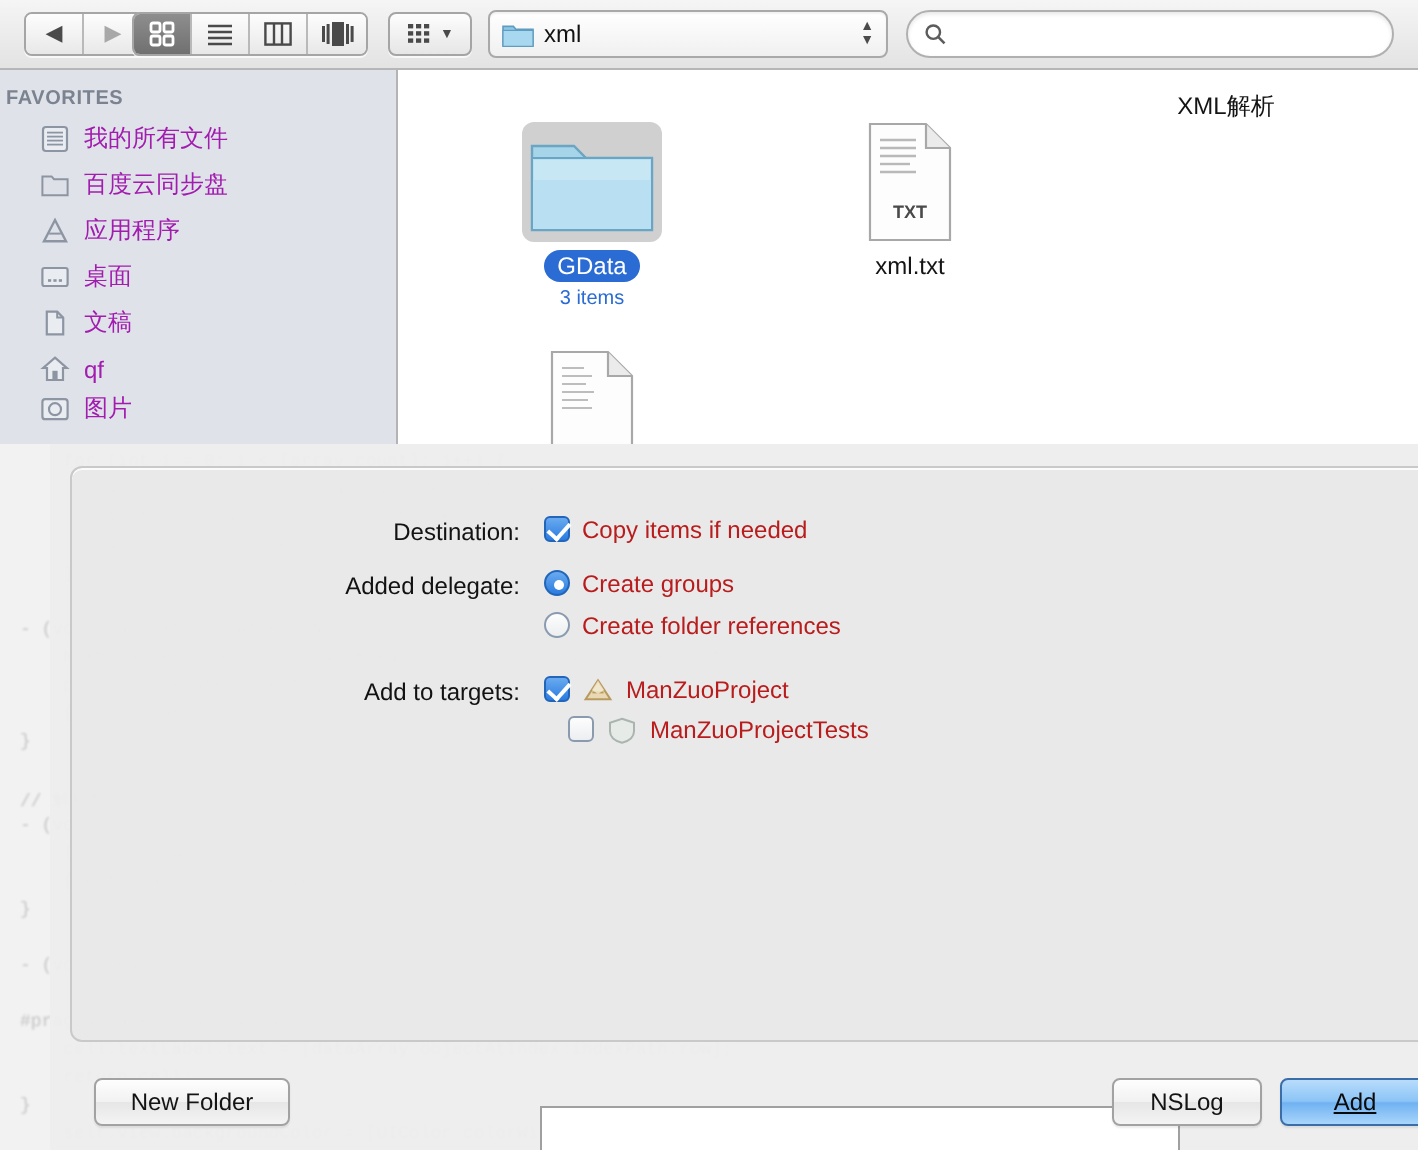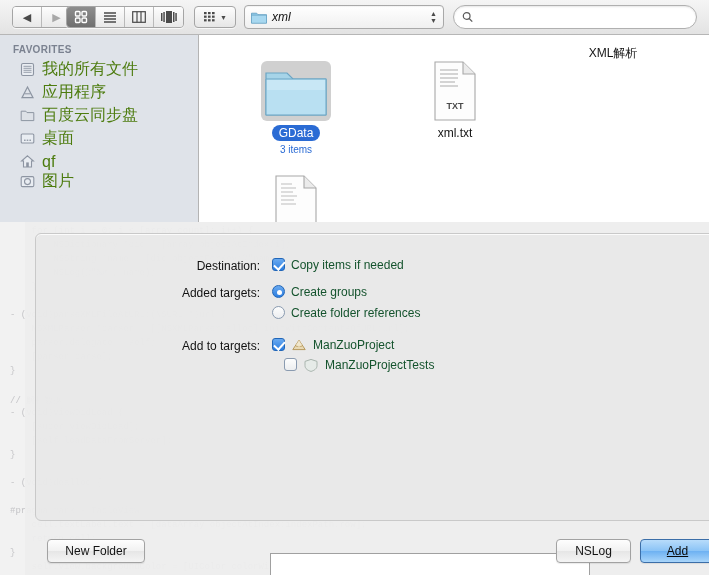--- a/index.html
+++ b/index.html
@@ -60,39 +60,39 @@
     display:flex; align-items:center; justify-content:center; gap:3px;
     box-shadow: 0 1px 0 rgba(255,255,255,0.7);
   }
 
   .pathpopup { position:absolute; left:244px; top:5px; width:200px; height:24px;
     border:1px solid #a9a9a9; border-radius:4px;
     background: linear-gradient(to bottom,#ffffff,#f0f0f0);
     display:flex; align-items:center; padding:0 6px;
     box-shadow: inset 0 1px 1px rgba(0,0,0,0.05);
   }
-  .pathpopup .label { font-size:12px; color:#121212; margin-left:5px;font-style:italic; }
+  .pathpopup .label { font-size:12px; color:#121212; margin-left:5px; }
   .stepper { position:absolute; right:6px; top:4px; display:flex; flex-direction:column;
      align-items:center; justify-content:center; line-height:7px; color:#4b4b4b; font-size:7px; }
 
   .searchfield { position:absolute; left:453px; top:5px; width:244px; height:24px;
     border:1px solid #b0b0b0; border-radius:12px; background:#fff;
     display:flex; align-items:center; padding:0 8px;
     box-shadow: inset 0 1px 2px rgba(0,0,0,0.10);
   }
   .searchfield input { border:none; outline:none; font-size:12px; width:100%;
     background:transparent; font-family:"Liberation Sans",sans-serif; color:#222; margin-left:4px; }
 
   
   .sidebar { position:absolute; left:0; top:35px; width:199px; height:187px;
     background:#dfe3e9; border-right:1px solid #b4b4b4; overflow:hidden; }
   .fav-header { font-size:10px; font-weight:bold; color:#7b8290;
-    letter-spacing:0.3px; padding:9px 0 3px 13px; }
+    letter-spacing:0.3px; padding:9px 0 3px 3px; }
   .sb-item { display:flex; align-items:center; height:23px; padding-left:20px; gap:7px; }
-  .sb-item .lbl { font-size:16px; color:#4d7c0f; }
+  .sb-item .lbl { font-size:12px; color:#a21caf; }
 
   
   .filearea { position:absolute; left:200px; top:35px; width:509px; height:187px;
     background:#fff; overflow:hidden; }
   .fitem { position:absolute; width:130px; text-align:center; }
   .fitem .iconwrap { height:80px; display:flex; align-items:flex-end; justify-content:center; }
   .fitem .fname { font-size:12px; color:#141414; margin-top:4px; display:inline-block;
     padding:1px 7px; border-radius:8px; line-height:14px; }
   .fitem.sel .fname { background:#2a6bd4; color:#fff; }
   .fitem .sub { font-size:10px; color:#2a6bd4; margin-top:3px; }
@@ -113,21 +113,21 @@
   .cb.on { background:linear-gradient(to bottom,#6aaaf0,#2b7de0); border-color:#2166b8; }
   .cb.on:after { content:""; position:absolute; left:3px; top:0px; width:5px; height:9px;
         border:solid #fff; border-width:0 2px 2px 0; transform:rotate(42deg); }
 
   .rb { width:13px; height:13px; border-radius:50%; display:inline-block; position:relative;
         border:1px solid #8a9bb0; background:linear-gradient(to bottom,#fdfdfd,#eceef0); flex:0 0 auto; }
   .rb.on { background:linear-gradient(to bottom,#6aaaf0,#2b7de0); border-color:#2166b8; }
   .rb.on:after { content:""; position:absolute; left:4px; top:4px; width:5px; height:5px;
         border-radius:50%; background:#fff; }
 
-  .ctl-text { font-size:12px; color:#14532d; margin-left:6px; line-height:14px; }
+  .ctl-text { font-size:12px; color:#b91c1c; margin-left:6px; line-height:14px; }
 
   .targets-list { position:absolute; left:245px; top:331px; width:320px; height:177px;
      background:#fff; border:1px solid #a0a0a0; overflow:hidden; }
 
   .btnbar { position:absolute; left:0; top:300px; width:709px; height:53px; }
   .btn { position:absolute; height:24px; border-radius:4px; font-size:12px;
      display:flex; align-items:center; justify-content:center;
      border:1px solid #a2a2a2; color:#131313;
      background:linear-gradient(to bottom,#fefefe 0%,#f1f1f1 50%,#e6e6e6 51%,#f4f4f4 100%);
      box-shadow:0 1px 1px rgba(0,0,0,0.08); cursor:default; }
@@ -242,45 +242,52 @@
               <line x1="3.5" y1="6.3" x2="11.5" y2="6.3"></line>
             <line x1="3.5" y1="8.3" x2="11.5" y2="8.3"></line>
               <line x1="3.5" y1="10.3" x2="11.5" y2="10.3"></line>
           </g>
         </svg>
         <span class="lbl">我的所有文件</span>
       </div>
 
       <div class="sb-item">
         <svg width="15" height="15" viewBox="0 0 15 15">
+          <path d="M1.2 3.2 h4.6 l1.2 1.4 h6.8 v8 h-12.6 z" fill="#dde1e7" stroke="#8d95a2" stroke-width="1"></path>
+        </svg>
+        <span class="lbl">百度云同步盘</span>
+      </div>
+
+      <div class="sb-item">
+        <svg width="15" height="15" viewBox="0 0 15 15">
           <path d="M7.5 2 L13 12.6 H2 Z" fill="none" stroke="#8d95a2" stroke-width="1.2"></path>
           <path d="M4.6 8.8 h5.8" stroke="#8d95a2" stroke-width="1"></path>
         </svg>
         <span class="lbl">应用程序</span>
-      </div>
-
-      <div class="sb-item">
-        <svg width="15" height="15" viewBox="0 0 15 15">
-          <path d="M1.2 3.2 h4.6 l1.2 1.4 h6.8 v8 h-12.6 z" fill="#dde1e7" stroke="#8d95a2" stroke-width="1"></path>
-        </svg>
-        <span class="lbl">百度云同步盘</span>
       </div>
 
       <div class="sb-item">
         <svg width="15" height="15" viewBox="0 0 15 15">
           <rect x="1.2" y="3" width="12.6" height="9" rx="1" fill="#e9edf2" stroke="#8d95a2" stroke-width="1.1"></rect>
           <g fill="#8d95a2">
               <rect x="4" y="8.6" width="1.6" height="1.3"></rect>
               <rect x="6.7" y="8.6" width="1.6" height="1.3"></rect>
               <rect x="9.4" y="8.6" width="1.6" height="1.3"></rect>
             </g>
         </svg>
         <span class="lbl">桌面</span>
       </div>
 
+      <div class="sb-item">
+        <svg width="15" height="15" viewBox="0 0 15 15">
+          <path d="M3.4 1.8 h5.2 l3 3 v8.4 h-8.2 z" fill="#e9edf2" stroke="#8d95a2" stroke-width="1.1"></path>
+          <path d="M8.6 1.8 v3 h3" fill="none" stroke="#8d95a2" stroke-width="1"></path>
+        </svg>
+        <span class="lbl">文稿</span>
+      </div>
 
       <div class="sb-item">
         <svg width="15" height="15" viewBox="0 0 15 15">
           <path d="M7.5 1.8 L13.4 7 h-1.9 v6 h-8 v-6 H1.6 Z" fill="#e9edf2" stroke="#8d95a2" stroke-width="1.1"></path>
           <rect x="6.2" y="8.4" width="2.6" height="4.6" fill="#8d95a2"></rect>
         </svg>
         <span class="lbl">qf</span>
       </div>
 
       <div class="sb-item" style="height:16px;">
@@ -380,21 +387,21 @@
   <div class="sheet">
 
     <div class="opts-box"></div>
 
     <div class="flabel" style="left:30px; top:37px; width:205px;">Destination:</div>
     <div class="row" style="left:247px; top:36px;">
       <span class="cb on"></span>
       <span class="ctl-text">Copy items if needed</span>
     </div>
 
-    <div class="flabel" style="left:30px; top:64px; width:205px;">Added targets:</div>
+    <div class="flabel" style="left:30px; top:64px; width:205px;">Added delegate:</div>
     <div class="row" style="left:247px; top:63px;">
       <span class="rb on"></span>
       <span class="ctl-text">Create groups</span>
     </div>
     <div class="row" style="left:247px; top:84px;text-align:center;">
       <span class="rb"></span>
       <span class="ctl-text">Create folder references</span>
     </div>
 
     <div class="flabel" style="left:30px; top:117px; width:205px;">Add to targets:</div>

